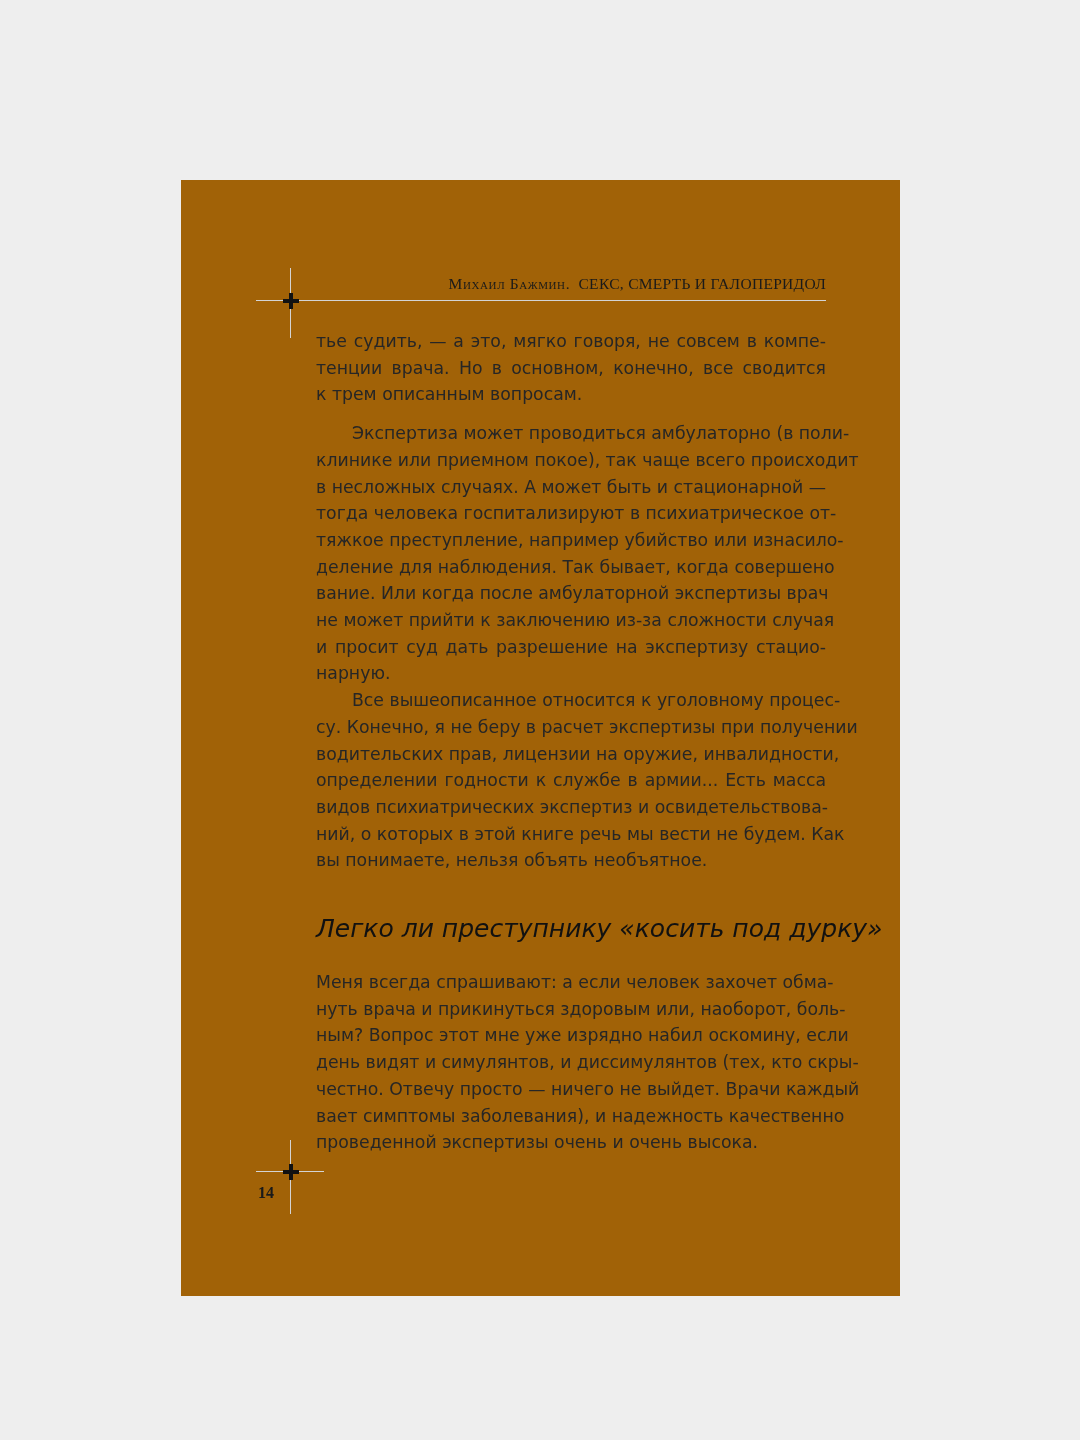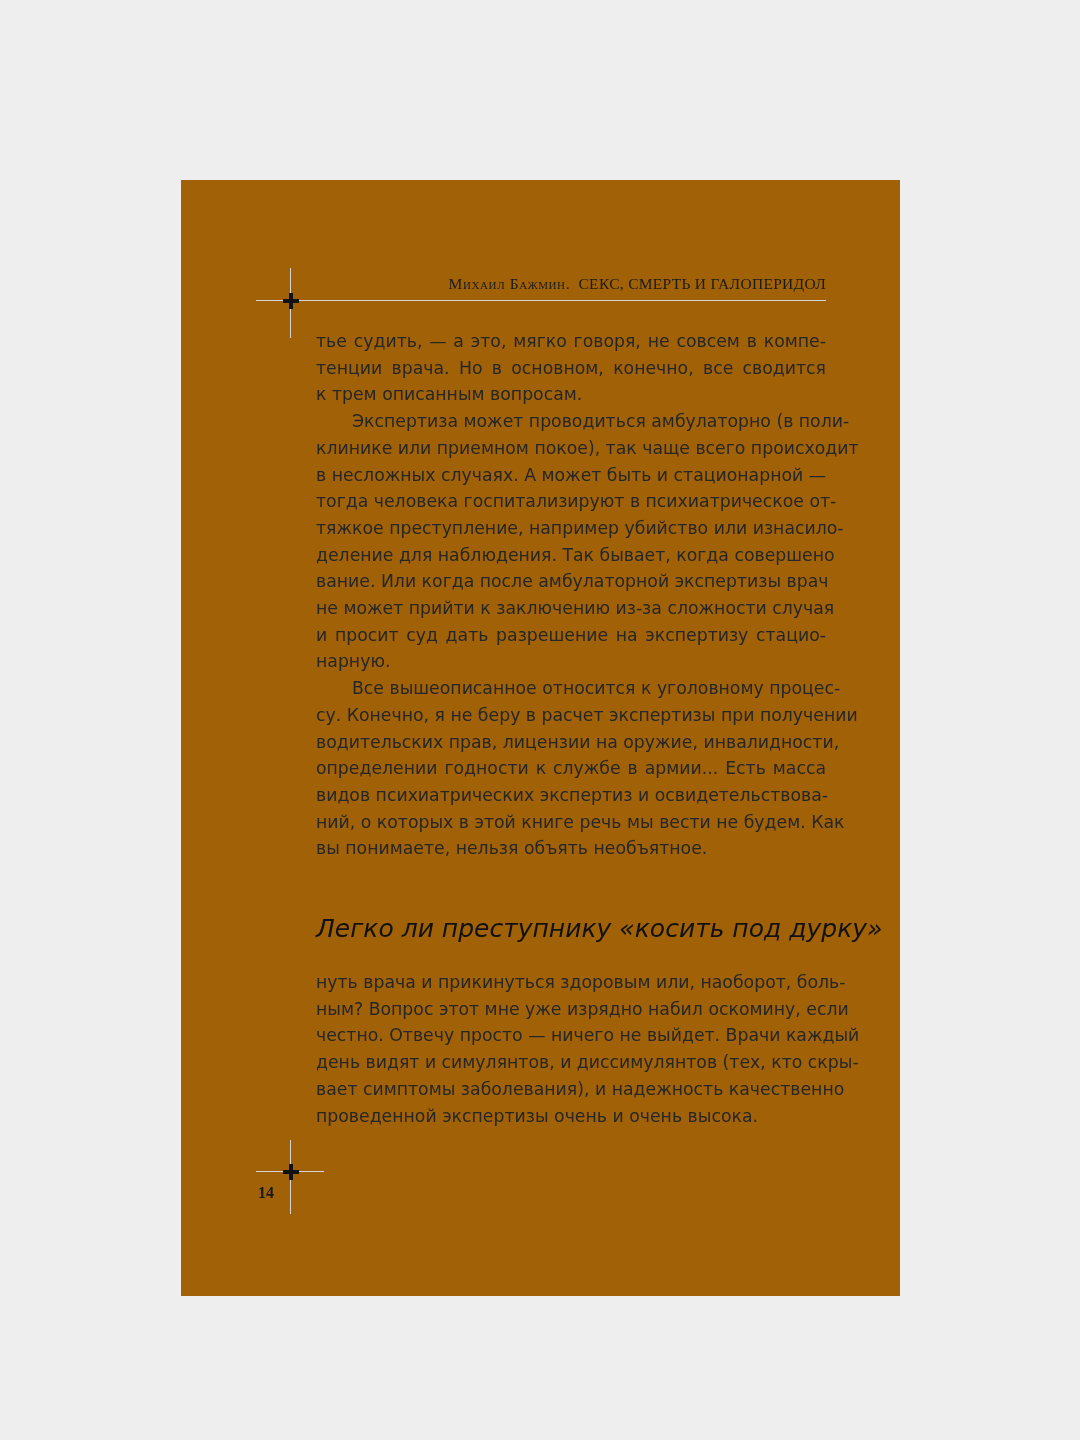--- a/index.html
+++ b/index.html
@@ -92,21 +92,21 @@
   </div>
   <div class="head-rule"></div>
 
   <div class="text-block" id="body-text" style="top:148px;">
       <p>
         <span class="line">тье судить, — а это, мягко говоря, не совсем в компе-</span>
         <span class="line">тенции врача. Но в основном, конечно, все сводится</span>
         <span class="line last">к трем описанным вопросам.</span>
       </p>
       <p>
-        <span class="line" style="padding-left: 36px;">Экспертиза может проводиться амбулаторно (в поли-</span>
+        <span class="line" style="padding-left: 36px; margin-top: 12px;">Экспертиза может проводиться амбулаторно (в поли-</span>
         <span class="line">клинике или приемном покое), так чаще всего происходит</span>
         <span class="line">в несложных случаях. А может быть и стационарной —</span>
         <span class="line">тогда человека госпитализируют в психиатрическое от-</span>
         <span class="line">тяжкое преступление, например убийство или изнасило-</span>
         <span class="line">деление для наблюдения. Так бывает, когда совершено</span>
         <span class="line">вание. Или когда после амбулаторной экспертизы врач</span>
         <span class="line">не может прийти к заключению из-за сложности случая</span>
         <span class="line">и просит суд дать разрешение на экспертизу стацио-</span>
         <span class="line last">нарную.</span>
       </p>
@@ -118,24 +118,25 @@
         <span class="line">видов психиатрических экспертиз и освидетельствова-</span>
         <span class="line">ний, о которых в этой книге речь мы вести не будем. Как</span>
         <span class="line last">вы понимаете, нельзя объять необъятное.</span>
       </p>
     </div>
 
   <div class="section-title">Легко ли преступнику «косить под дурку»</div>
 
   <div class="text-block" id="section-text" style="top:789px;">
       <p>
+        <span class="line">Меня всегда спрашивают: а если человек захочет обма-</span>
         <span class="line">нуть врача и прикинуться здоровым или, наоборот, боль-</span>
         <span class="line">ным? Вопрос этот мне уже изрядно набил оскомину, если</span>
+        <span class="line">день видят и симулянтов, и диссимулянтов (тех, кто скры-</span>
         <span class="line">честно. Отвечу просто — ничего не выйдет. Врачи каждый</span>
-        <span class="line">день видят и симулянтов, и диссимулянтов (тех, кто скры-</span>
         <span class="line">вает симптомы заболевания), и надежность качественно</span>
         <span class="line last">проведенной экспертизы очень и очень высока.</span>
       </p>
     </div>
 
   <div class="crop-v" style="left:109px; top:960px; height:74px;"></div>
   <div class="crop-h" style="left:75px; top:991px; width:68px;"></div>
   <div class="crop-plus" style="left:102px; top:984px;"></div>
 
   <div class="page-number">14</div>

